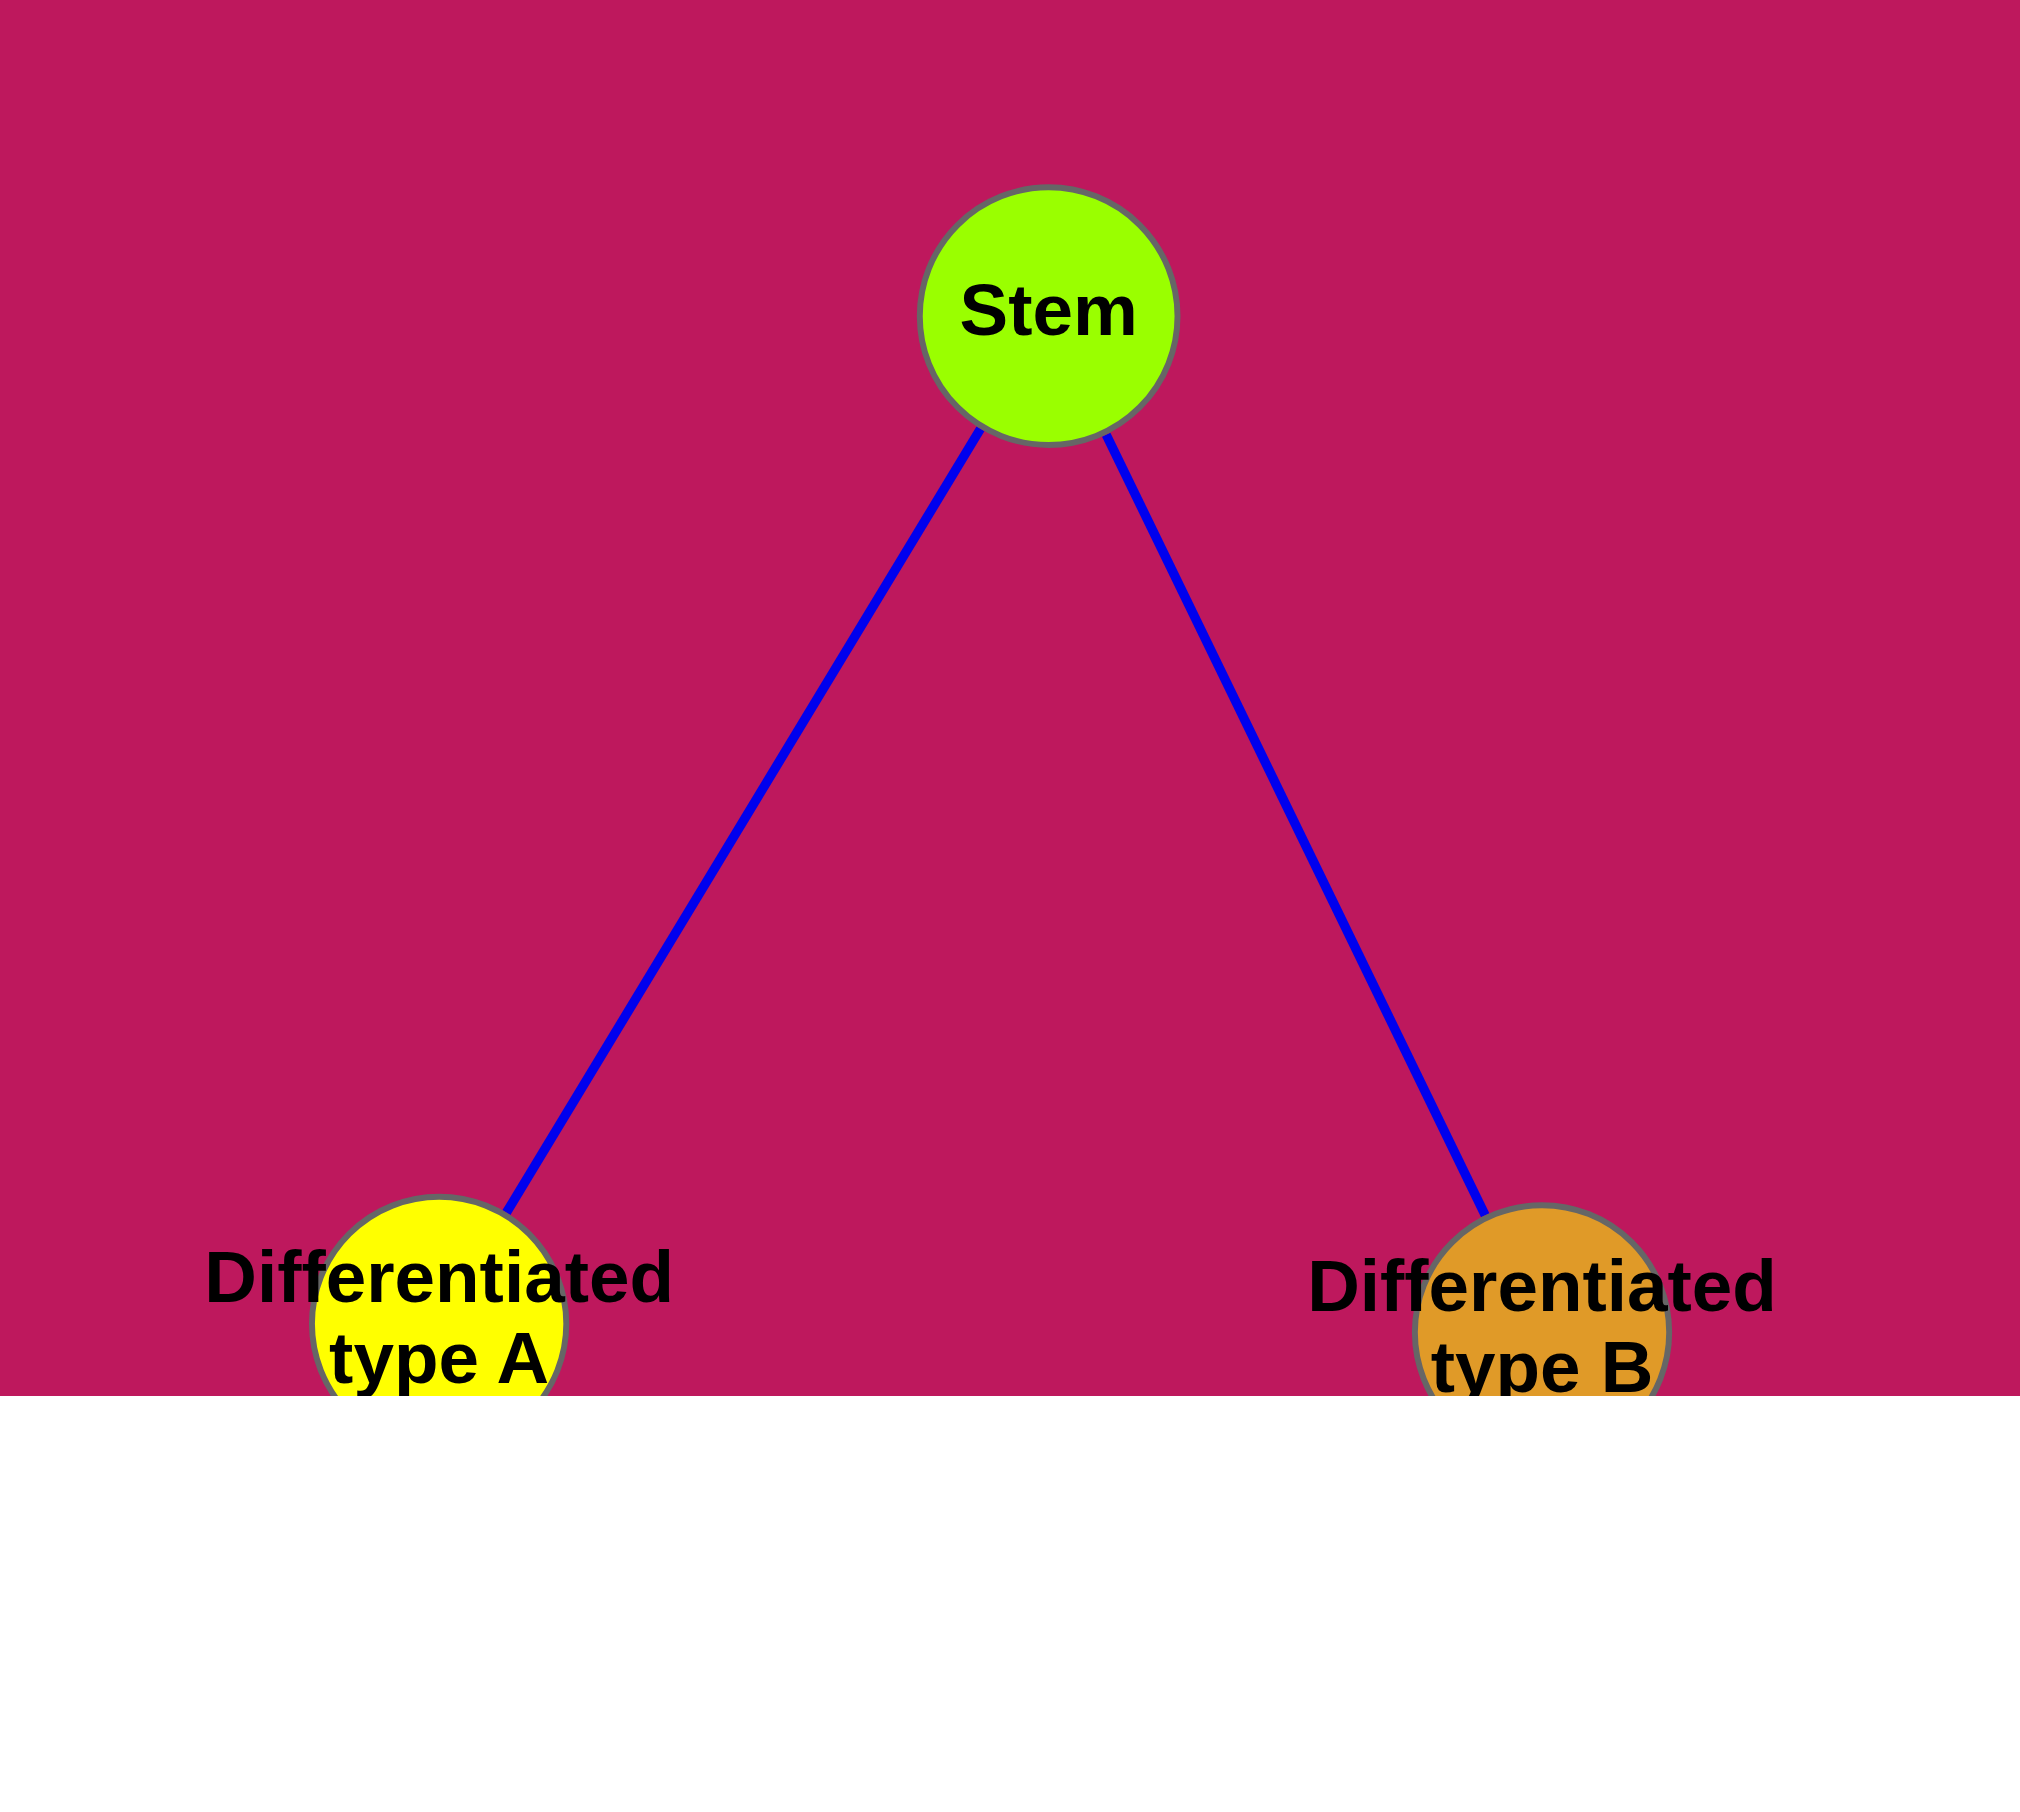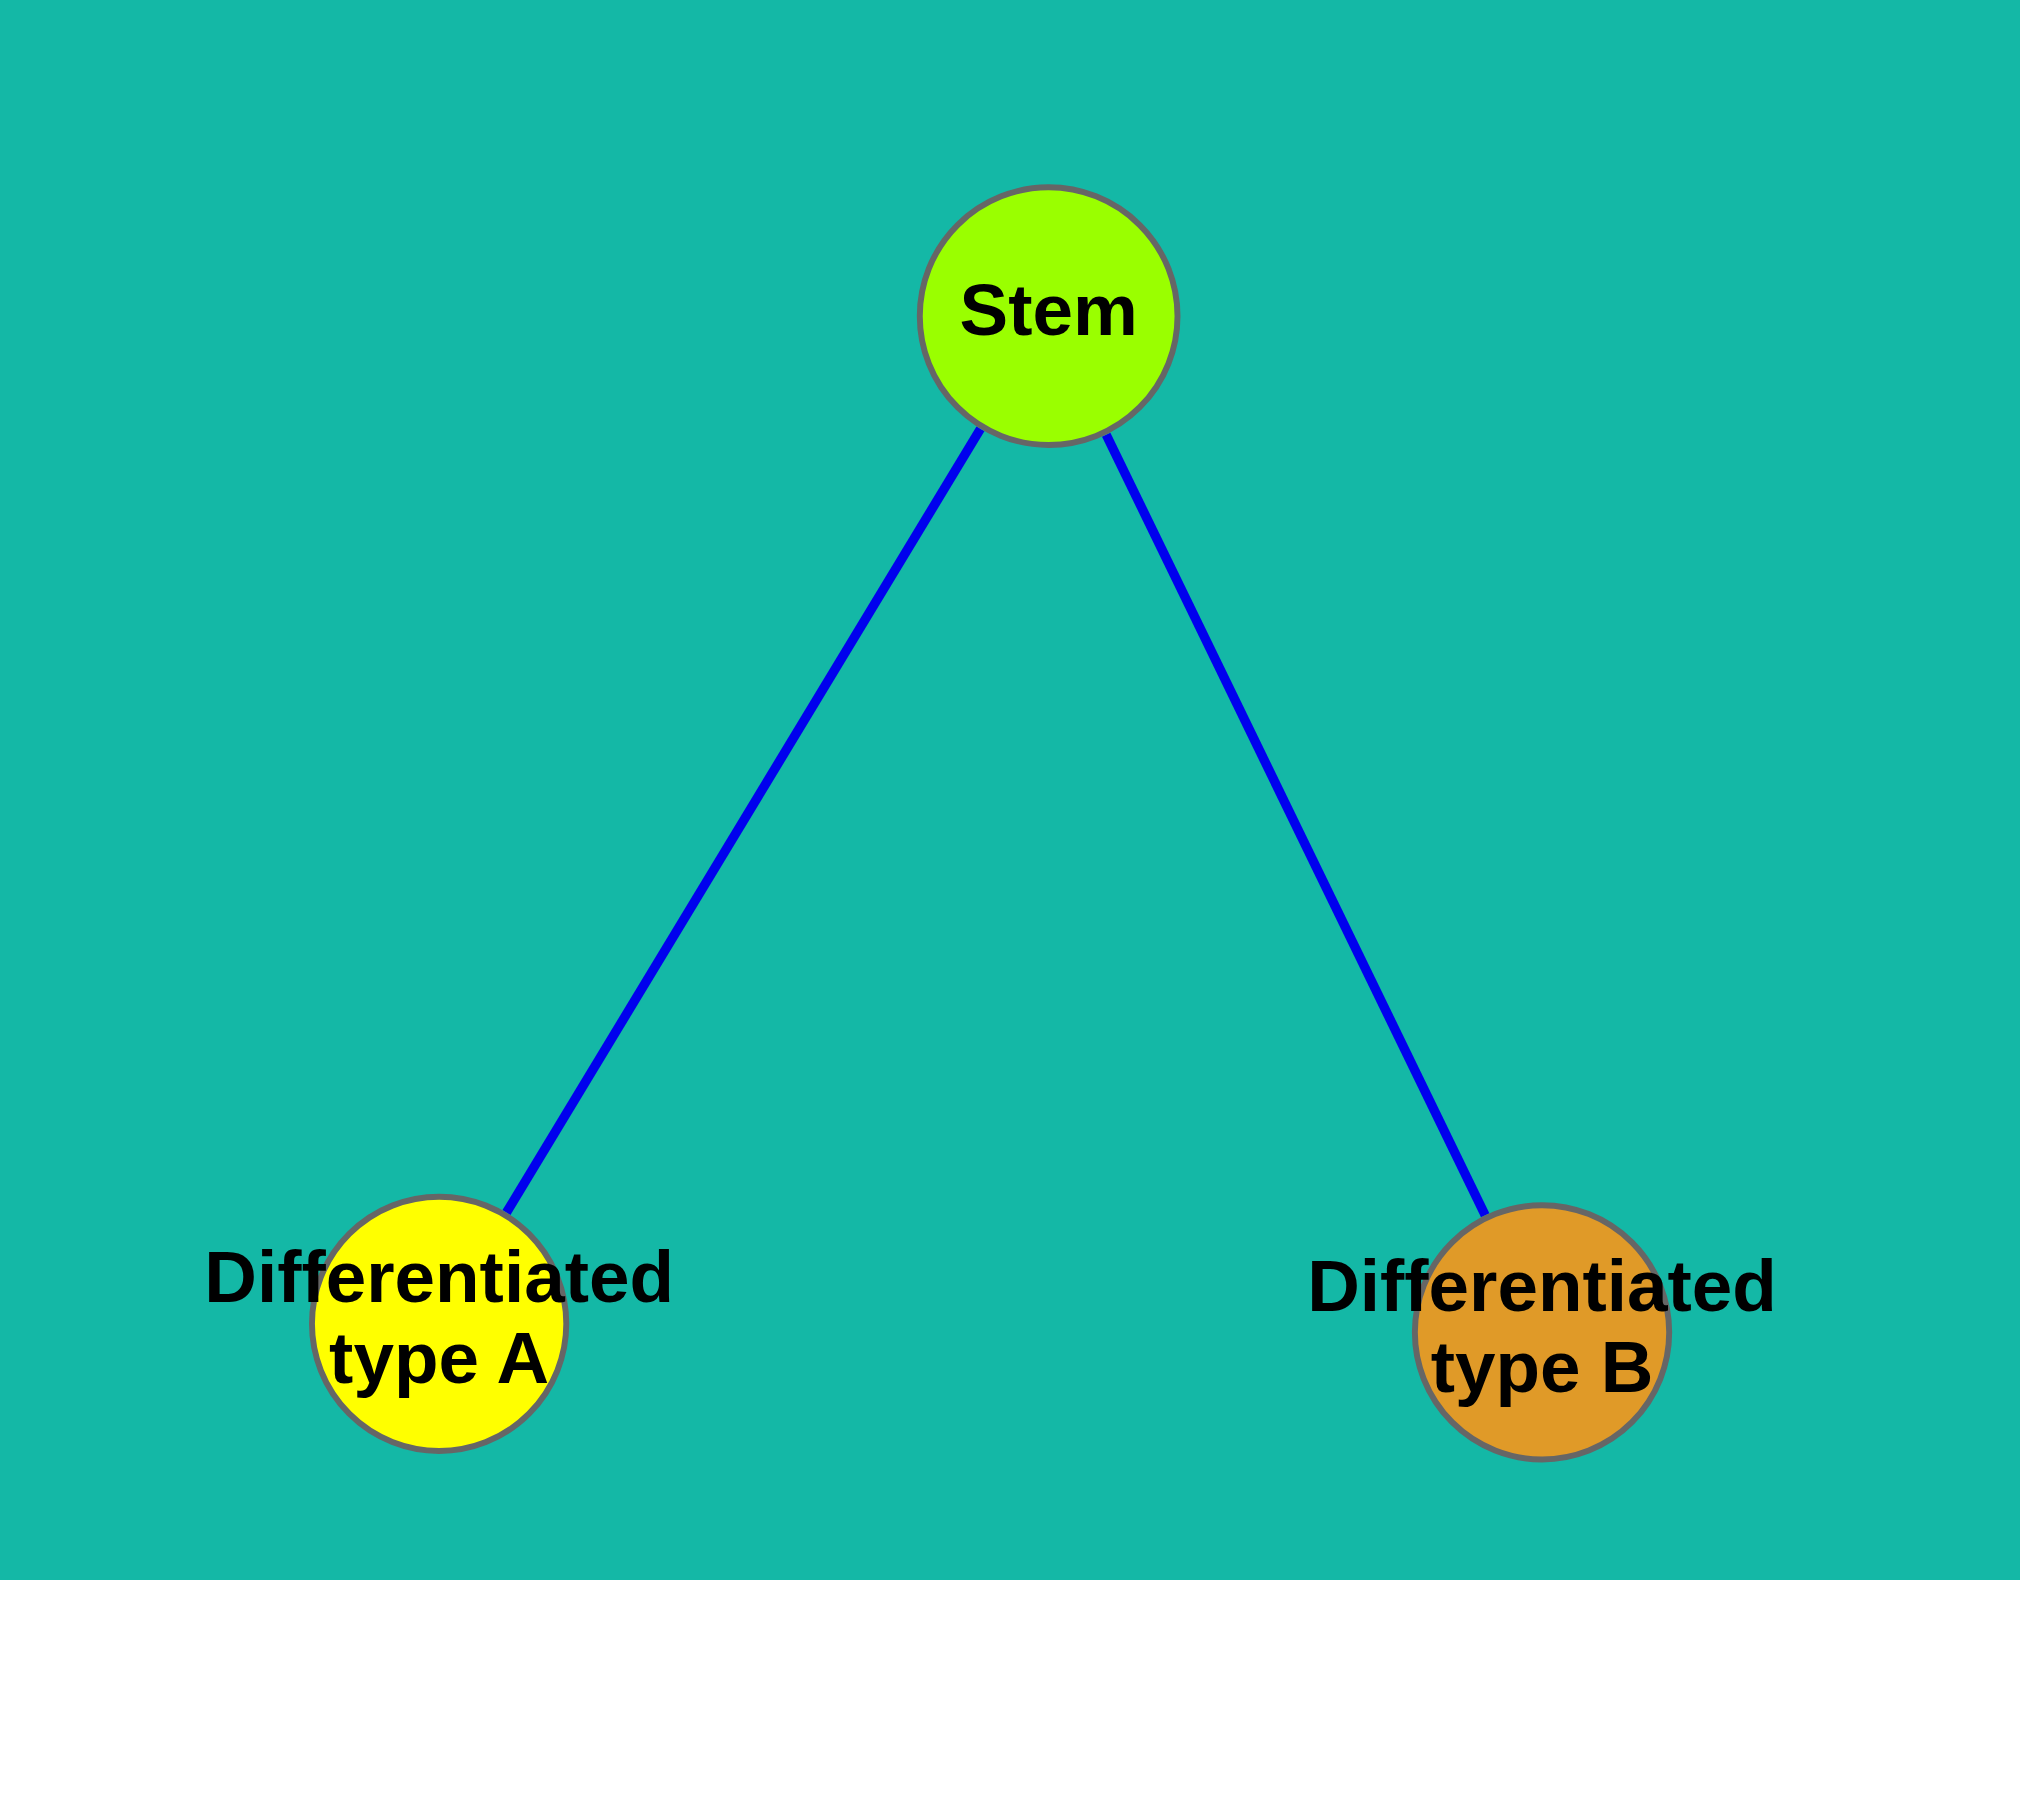--- a/index.html
+++ b/index.html
@@ -4,23 +4,23 @@
 <title>Cell Differentiation Graph</title>
 <style>
   html, body {
     margin: 0;
     padding: 0;
     background: #ffffff;
   }
   #canvas {
     position: relative;
     width: 2021px;
-    height: 1580px;
+    height: 1396px;
     overflow: hidden;
-    background: #14b8a6;
+    background: #be185d;
     font-family: "Liberation Sans", sans-serif;
     text-decoration: underline;
   }
   #graph-svg {
     position: absolute;
     left: 0;
     top: 0;
     width: 2021px;
     height: 1812px;
     display: block;

